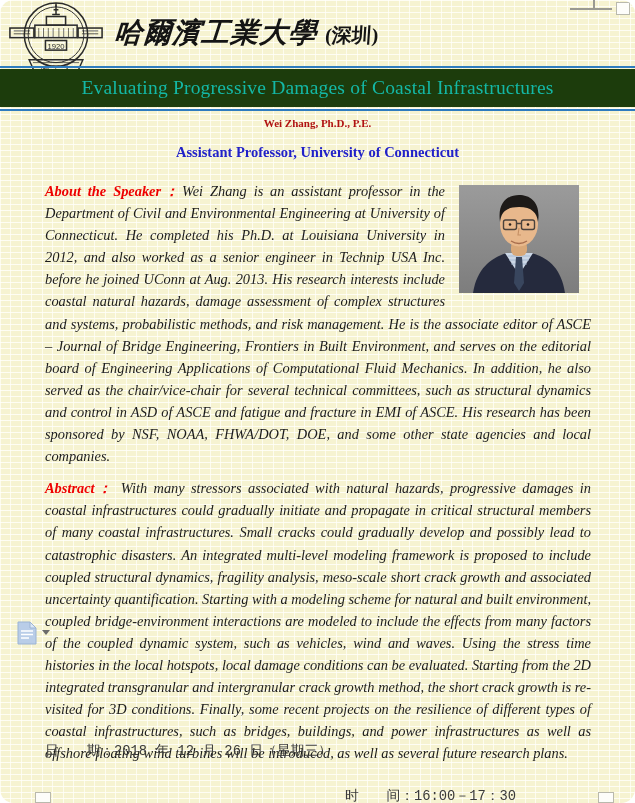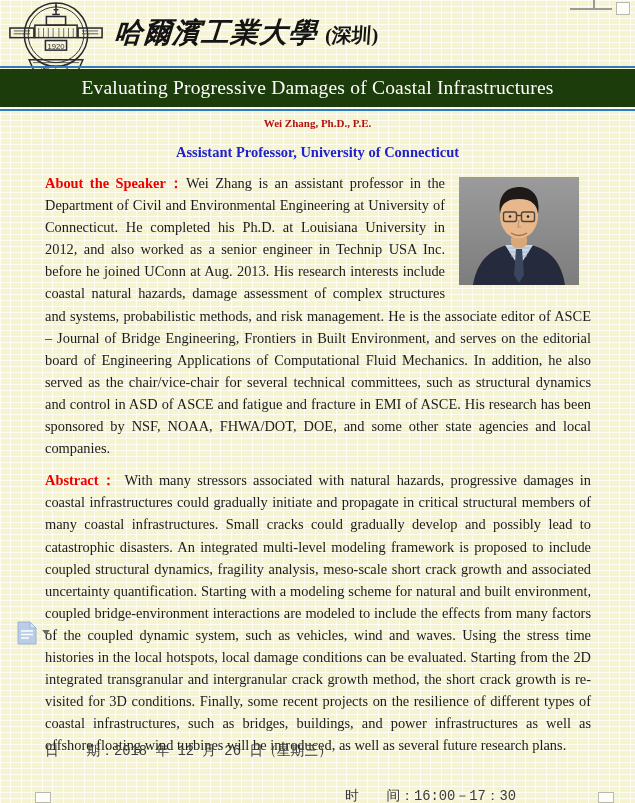--- a/index.html
+++ b/index.html
@@ -9,20 +9,21 @@
     overflow:hidden;
     background-color:#f6f3d1;
     background-image:
       linear-gradient(rgba(255,255,250,.85) 1px, transparent 1px),
       linear-gradient(90deg, rgba(255,255,250,.75) 1px, transparent 1px),
       linear-gradient(90deg, rgba(255,255,250,.75) 1px, transparent 1px);
     background-size: 21px 6px, 21px 12px, 21px 12px;
     background-position: 0 0, 0 0, 10px 6px;
     font-family:"Liberation Serif", serif;
     color:#1c1c1c;
+    border-radius:14px;
   }
   
   .logo{position:absolute;left:8px;top:0;}
   .uni-block{position:absolute;left:113px;top:14px;width:480px;}
   .uni-cn{font-size:28px;font-weight:bold;font-style:italic;color:#141414;
           transform:skewX(-4deg);transform-origin:left bottom;letter-spacing:1px;}
   .uni-cn .campus{font-size:20px;font-style:normal;font-weight:600;letter-spacing:0;}
   .uni-en{margin-top:18px;font-size:11px;font-weight:600;letter-spacing:.4px;color:#1a1a1a;}
   
   .mark{position:absolute;background:#9a9a92;}
@@ -30,27 +31,27 @@
   .mk-tr-h{left:570px;top:8px;width:42px;height:1.5px;}
   .whitebox{position:absolute;background:#fdfdfa;border:1px solid #b9b9ad;}
   .wb-tr{left:616px;top:2px;width:12px;height:11px;}
   .wb-bl{left:35px;top:792px;width:14px;height:9px;}
   .wb-br{left:598px;top:792px;width:14px;height:9px;}
   
   .rule{position:absolute;left:0;width:635px;height:2px;background:#2e7bbf;}
   .rule1{top:66px;} .rule2{top:109px;}
   .greenbar{position:absolute;left:0;top:69px;width:635px;height:38px;
             background:#1c3c0c;display:flex;align-items:center;justify-content:center;}
-  .greenbar .title{color:#ffffff;font-size:19.5px;letter-spacing:.2px;}
+  .greenbar .title{color:#14b8a6;font-size:19.5px;letter-spacing:.2px;}
   
   .speaker{position:absolute;left:0;top:117px;width:635px;text-align:center;}
   .speaker .name{font-size:11px;font-weight:bold;color:#b01111;}
   .speaker .affil{margin-top:15px;font-size:14.5px;font-weight:bold;color:#2121c8;}
   
-  .content{position:absolute;left:45px;top:172px;width:546px;}
+  .content{position:absolute;left:45px;top:180px;width:546px;font-style:italic;}
   .para{margin:0;font-size:14.4px;line-height:22.1px;text-align:justify;}
   .para + .para{margin-top:10px;}
   .label-red{font-weight:bold;color:#ee0000;}
   .photo{float:right;width:120px;height:108px;margin:5px 12px 8px 14px;
          background:#8c8c8c;overflow:hidden;}
   .photo svg{display:block;}
   
   .anchor{position:absolute;left:16px;top:621px;display:flex;align-items:flex-start;}
   .anchor .doc{width:22px;height:24px;}
   .anchor .arrow{margin:9px 0 0 4px;width:0;height:0;

